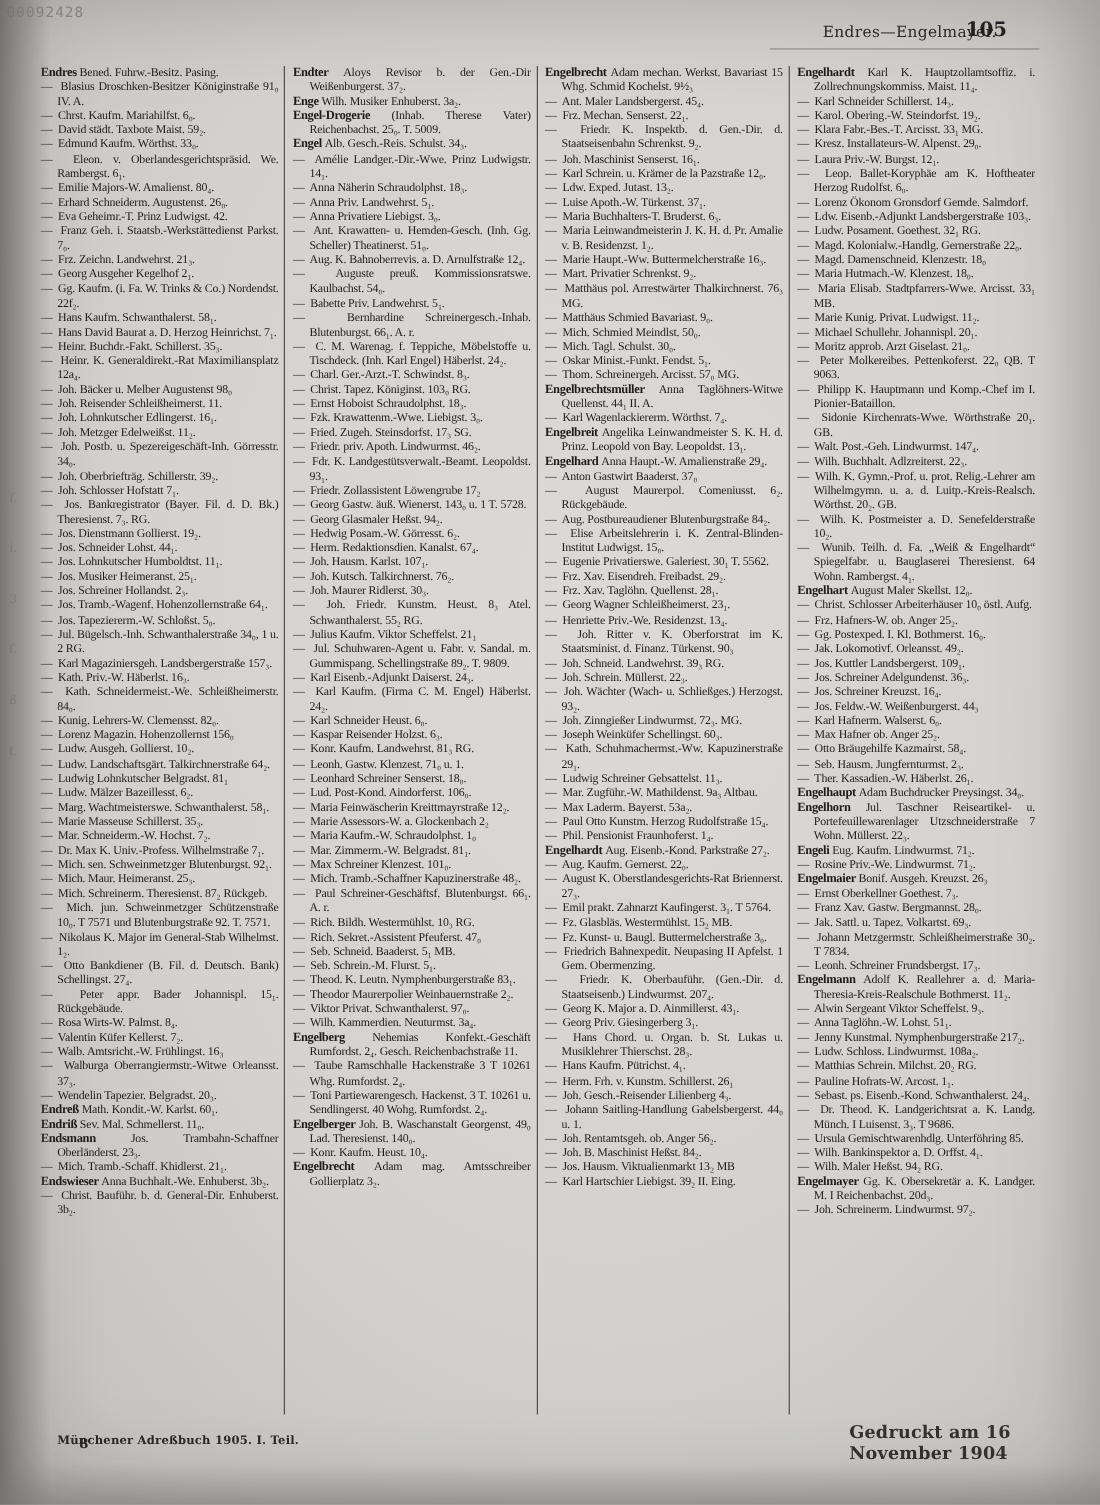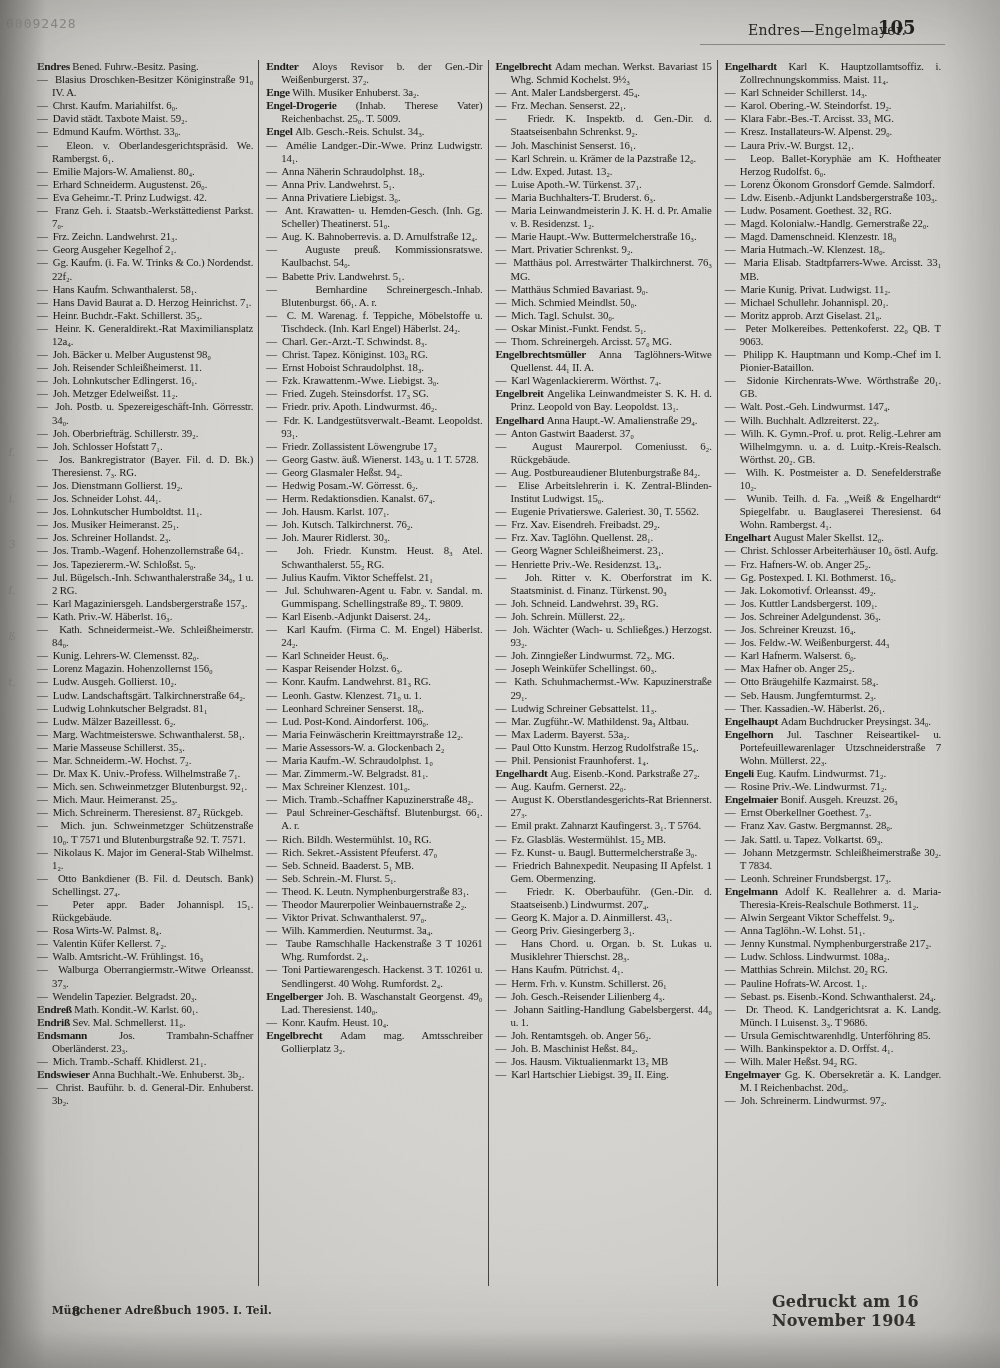--- a/index.html
+++ b/index.html
@@ -26,21 +26,21 @@
   }
   .edge-right{
     position:absolute;right:0;top:0;width:55px;height:100%;
     background:linear-gradient(270deg,#c0bfbb 0%,rgba(200,199,195,0) 100%);
     opacity:.7;
   }
   .vignette{position:absolute;inset:0;box-shadow:inset 0 0 90px rgba(40,38,35,.28);pointer-events:none;}
   .stamp{
     position:absolute;left:6px;top:4px;
     font-family:"DejaVu Sans Mono",monospace;font-size:13px;color:#82817e;
-    letter-spacing:1px;opacity:.8;margin-top:12px;
+    letter-spacing:1px;opacity:.8;
   }
   .margin-marks{
     position:absolute;left:2px;top:430px;width:20px;
     font-size:11px;color:#3f3e3b;opacity:.5;line-height:46px;text-align:center;
   }
   .margin-marks span{display:block;transform:skewX(-6deg);}
   .running-head{
     position:absolute;left:748px;top:22px;
     font-size:14px;letter-spacing:.3px;color:#2a2824;
   }
@@ -329,20 +329,21 @@
         <div class="entry"><span class="lead">—  </span><span class="etext">Seb. Schrein.-M. Flurst. 5₁.</span></div>
 
         <div class="entry"><span class="lead">—  </span><span class="etext">Theod. K. Leutn. Nymphenburgerstraße 83₁.</span></div>
 
         <div class="entry"><span class="lead">—  </span><span class="etext">Theodor Maurerpolier Weinbauernstraße 2₂.</span></div>
 
         <div class="entry"><span class="lead">—  </span><span class="etext">Viktor Privat. Schwanthalerst. 97₀.</span></div>
 
         <div class="entry"><span class="lead">—  </span><span class="etext">Wilh. Kammerdien. Neuturmst. 3a₄.</span></div>
 
+        <div class="entry"><span class="lead bold">Engelberg </span><span class="etext">Nehemias Konfekt.-Geschäft Rumfordst. 2₄. Gesch. Reichenbachstraße 11.</span></div>
 
         <div class="entry"><span class="lead">—  </span><span class="etext">Taube Ramschhalle Hackenstraße 3 T 10261 Whg. Rumfordst. 2₄.</span></div>
 
         <div class="entry"><span class="lead">—  </span><span class="etext">Toni Partiewarengesch. Hackenst. 3 T. 10261 u. Sendlingerst. 40 Wohg. Rumfordst. 2₄.</span></div>
 
         <div class="entry"><span class="lead bold">Engelberger </span><span class="etext">Joh. B. Waschanstalt Georgenst. 49₀ Lad. Theresienst. 140₀.</span></div>
 
         <div class="entry"><span class="lead">—  </span><span class="etext">Konr. Kaufm. Heust. 10₄.</span></div>
 
         <div class="entry"><span class="lead bold">Engelbrecht </span><span class="etext">Adam mag. Amtsschreiber Gollierplatz 3₂.</span></div>

